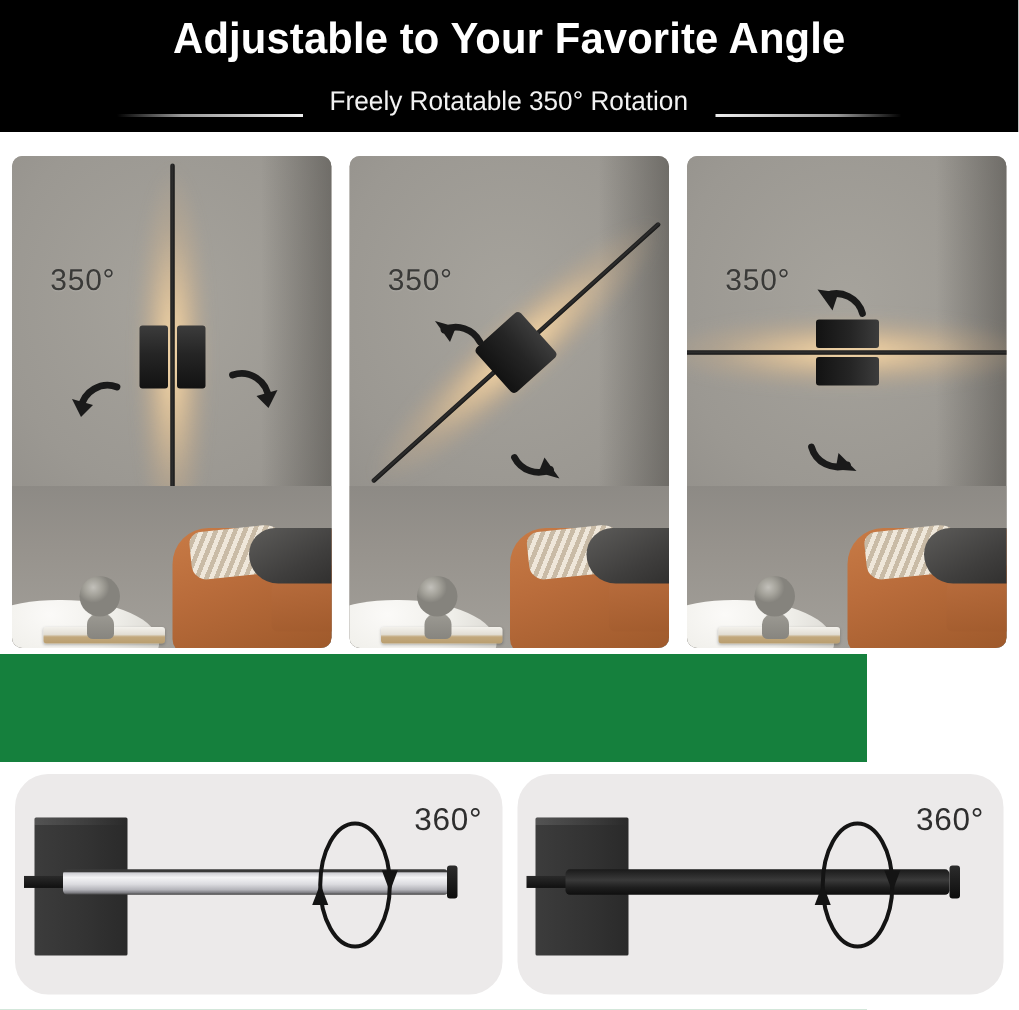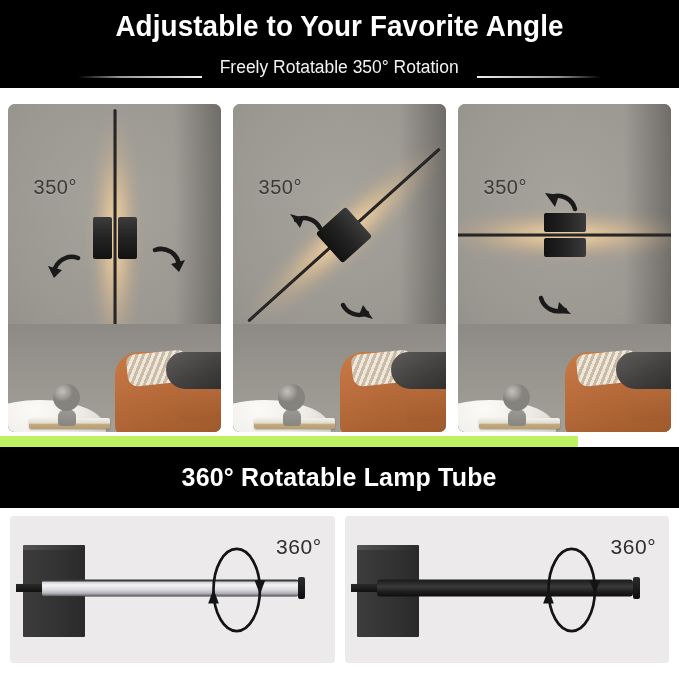--- a/index.html
+++ b/index.html
@@ -1,20 +1,20 @@
 <!DOCTYPE html>
 <html><head>
 <meta charset="utf-8">
 <style>
   * { margin:0; padding:0; box-sizing:border-box; }
   html,body{
     width:679px; height:673px; background:#ffffff; overflow:hidden;
     font-family:"Liberation Sans", sans-serif;
   }
-  .page{ position:relative; width:578px; height:673px; background:#bef264; }
+  .page{ position:relative; width:578px; height:673px; background:#15803d; }
 
   
   .hdr{
     position:absolute; left:0; top:0; width:679px; height:88px;
     background:#000000; overflow:hidden;
   }
   .hdr-title{
     position:absolute; left:0; top:10px; width:679px;
     text-align:center; color:#ffffff;
     font-size:29px; font-weight:bold; letter-spacing:.1px;
@@ -150,21 +150,21 @@
     color:#ffffff; font-size:26px; font-weight:bold; letter-spacing:.2px;
     transform:scaleX(0.96);
   }
 
   
   .diag-row{
     position:absolute; left:0; top:508px; width:679px; height:165px;
     background:#ffffff; display:flex; gap:10px; padding:8px 10px 10px 10px;
   }
   .diag{
-    position:relative; flex:1 1 0; border-radius:4px; overflow:hidden;
+    position:relative; flex:1 1 0; border-radius:22px; overflow:hidden;
     background:#eceaea;
     text-align:right;
   }
   .bracket{
     position:absolute; left:4%; top:20%; width:19%; height:62%;
     background:linear-gradient(to right,#3c3c3c 0%,#333333 55%,#2a2a2a 100%);
     border-radius:1px;
   }
   .bracket-shine{
     position:absolute; left:4%; top:20%; width:19%; height:3%;
@@ -339,23 +339,20 @@
         <div class="throw"></div>
         <div class="table"></div>
         <div class="book"></div>
         <div class="fig-body"></div>
         <div class="fig-head"></div>
       </div>
     </div>
 
   </div>
 
-  <div class="band">
-    <div class="band-title">360° Rotatable Lamp Tube</div>
-  </div>
 
   <div class="diag-row">
 
     <div class="diag">
       <div class="bracket"></div>
       <div class="bracket-shine"></div>
       <div class="tube-stem"></div>
       <div class="tube silver"></div>
       <div class="endcap"></div>
       <div class="rot-ellipse">

